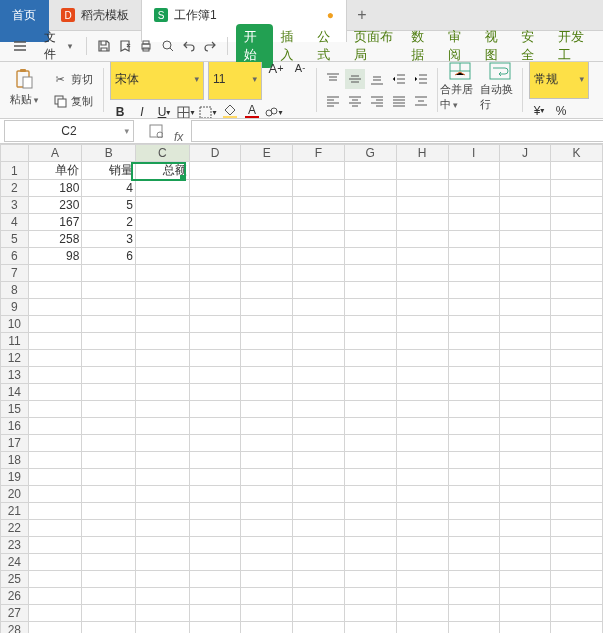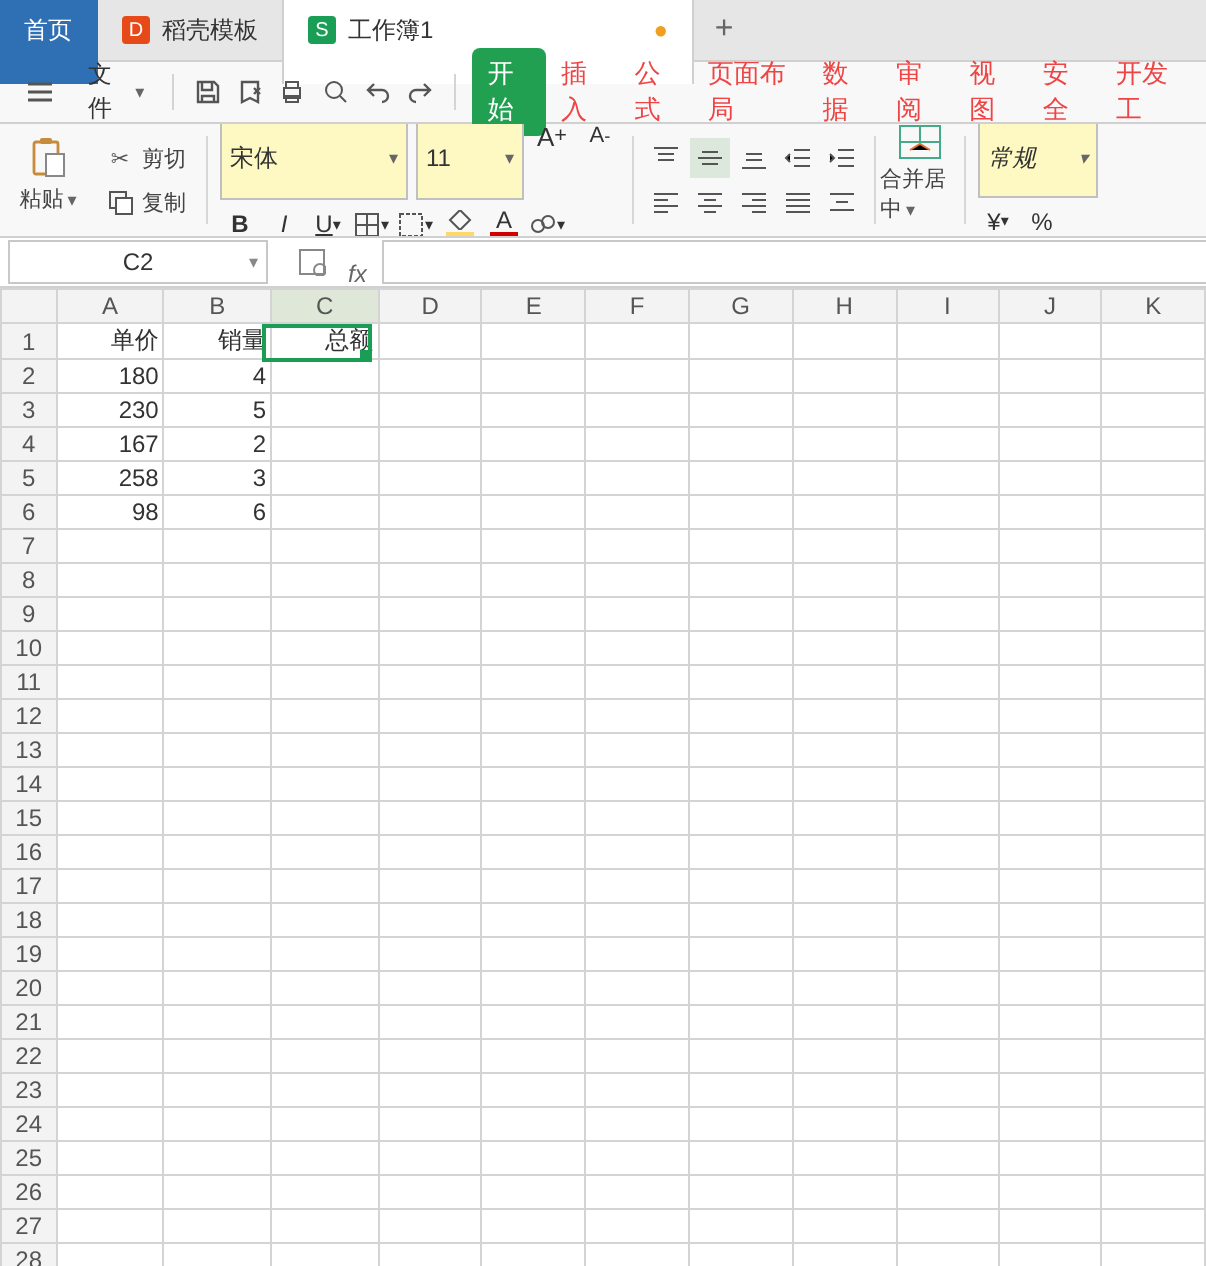--- a/index.html
+++ b/index.html
@@ -49,21 +49,21 @@
     display:flex; align-items:center; height:30px; border-bottom:1px solid #d0d0d0;
     padding:0 6px; gap:4px; background:#f8f8f8;
   }
   .menu-btn {
     display:flex; align-items:center; gap:2px; padding:3px 6px; border-radius:3px; cursor:pointer;
   }
   .mini-icon { width:16px; height:16px; display:inline-flex; align-items:center; justify-content:center; color:#555;}
   .dropdown-arrow::after { content:"▾"; font-size:9px; color:#666; margin-left:2px;}
   .vsep { width:1px; height:18px; background:#d4d4d4; margin:0 4px; }
   .menubar .menu-tab {
-    padding:4px 8px; font-size:13px; color:#ef4444; cursor:pointer;
+    padding:4px 8px; font-size:13px; color:#4d7c0f; cursor:pointer;
   }
   .menubar .menu-tab.active {
     background:#22a052; color:#fff; border-radius:4px;
   }
   
   .ribbon {
     display:flex; align-items:flex-start; height:52px; border-bottom:1px solid #d0d0d0;
     background:#f8f8f8; padding:2px 4px; overflow:hidden;
   }
   .rgroup {
@@ -72,21 +72,21 @@
   .rsep { width:1px; background:#d8d8d8; margin:4px 2px; align-self:stretch; }
   .big-btn {
     display:flex; flex-direction:column; align-items:center; justify-content:center;
     width:40px; height:46px; cursor:pointer; font-size:11px; color:#444; gap:2px;
   }
   .big-btn .big-icon { width:22px; height:22px; display:flex; align-items:center; justify-content:center; }
   .small-btn {
     display:flex; align-items:center; gap:3px; padding:2px 4px; cursor:pointer; font-size:11px; color:#444;
   }
   .font-select, .size-select {
-    height:20px; border:1px solid #c0c0c0; background:#fef9c3; font-size:12px; padding:10px 4px;
+    height:20px; border:1px solid #c0c0c0; background:#fde047; font-size:12px; padding:10px 4px;
     display:flex; align-items:center; justify-content:space-between;
   }
   .font-select { width:84px; }
   .size-select { width:44px; }
   .btn-icon { width:20px; height:20px; display:flex; align-items:center; justify-content:center; cursor:pointer; }
   .color-strip { width:14px; height:3px; margin-top:1px; }
   
   .formula-row {
     display:flex; align-items:center; height:24px; border-bottom:1px solid #d0d0d0; background:#fff;
   }
@@ -354,25 +354,34 @@
     <span class="big-icon">
       <svg width="22" height="18" viewBox="0 0 22 18">
           <rect x="1" y="1" width="20" height="16" fill="none" stroke="#4a8"></rect>
           <path stroke="#4a8" d="M1 9h20M11 1v8"></path>
           <path stroke="#e07030" d="M6 13l5-3 5 3"></path>
         </svg>
     </span>
     <span class="dropdown-arrow">合并居中</span>
   </div>
 
+  <div class="big-btn">
+    <span class="big-icon">
+      <svg width="22" height="18" viewBox="0 0 22 18">
+          <rect x="1" y="1" width="20" height="16" fill="none" stroke="#4a8"></rect>
+          <path fill="none" stroke="#4a8" d="M4 6h12a3 3 0 0 1 0 6h-6m0 0 2-2m-2 2 2 2"></path>
+        </svg>
+    </span>
+    <span>自动换行</span>
+  </div>
 
   <div class="rsep"></div>
 
   <div class="rgroup">
-    <div class="font-select dropdown-arrow" style="width:50px;font-style:italic;">
+    <div class="font-select dropdown-arrow" style="width:50px;">
       <span>常规</span>
     </div>
     <div style="display:flex; gap:2px;">
       <span class="btn-icon">¥<span style="font-size:8px;">▾</span></span>
       <span class="btn-icon">%</span>
     </div>
   </div>
 </div>
 
 <div class="formula-row">

